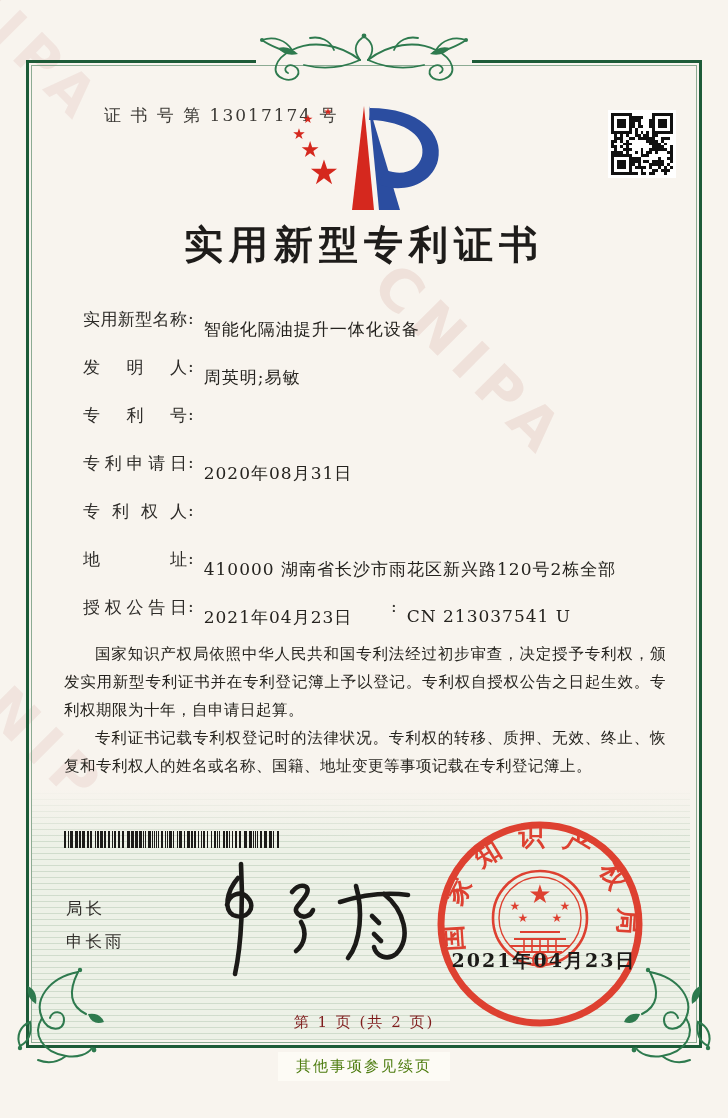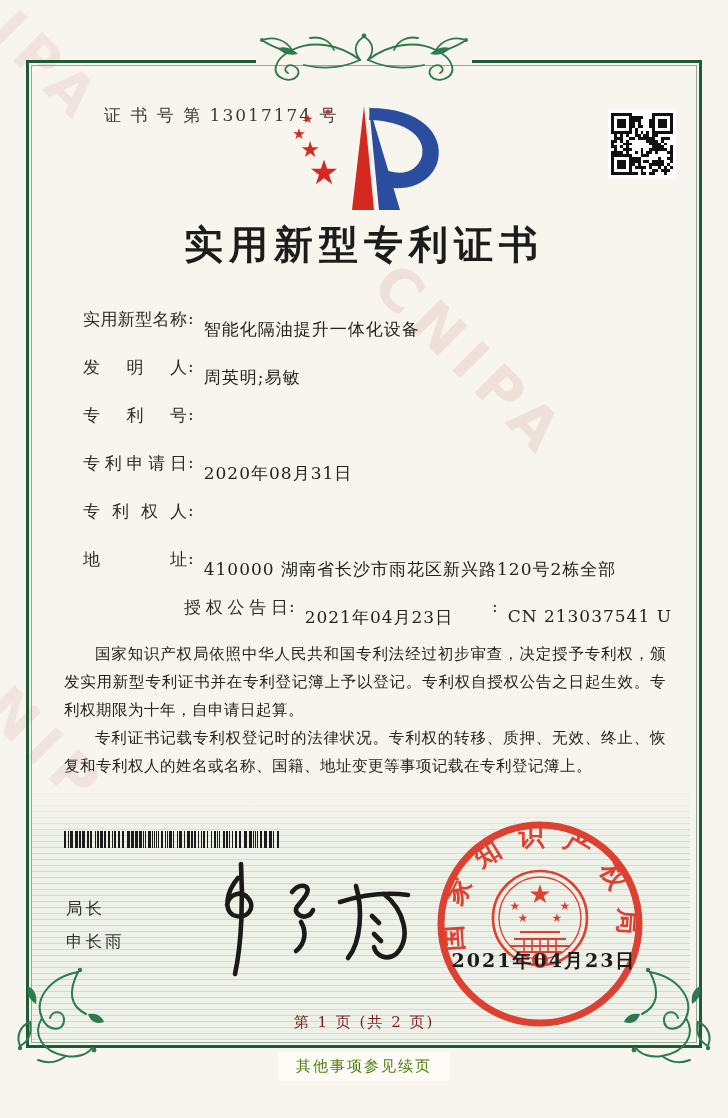--- a/index.html
+++ b/index.html
@@ -47,21 +47,21 @@
   }
   
   .fields{position:absolute;left:64px;top:308px;right:56px;}
   .frow{display:flex;align-items:flex-start;height:48px;font-size:17px;}
   .flabel{
     display:inline-block;width:104px;text-align:justify;text-align-last:justify;
     color:#2e2c29;flex:none;margin-left:19px;
   }
   .fcolon{flex:none;margin:0 10px 0 1px;color:#2e2c29;}
   .fvalue{letter-spacing:1px;color:#25231f;margin-top:10px;}
-  .grant-row{display:flex;height:48px;font-size:17px;justify-content:flex-end;}
+  .grant-row{display:flex;height:48px;font-size:17px;}
   .grant-left{display:flex;width:326px;flex:none;}
   .grant-right{display:flex;}
   
   .paras{position:absolute;left:64px;top:640px;width:602px;font-size:15.5px;line-height:28px;
          text-align:justify;letter-spacing:0.5px;color:#26241f;}
   .paras p{margin:0;text-indent:2em;}
   
   .barcode{position:absolute;left:64px;top:831px;width:216px;height:17px;}
   .signer{position:absolute;left:66px;top:892px;font-family:"DejaVu Sans","Liberation Sans",sans-serif;
           font-size:16.5px;color:#33312d;letter-spacing:3px;line-height:33px;}

